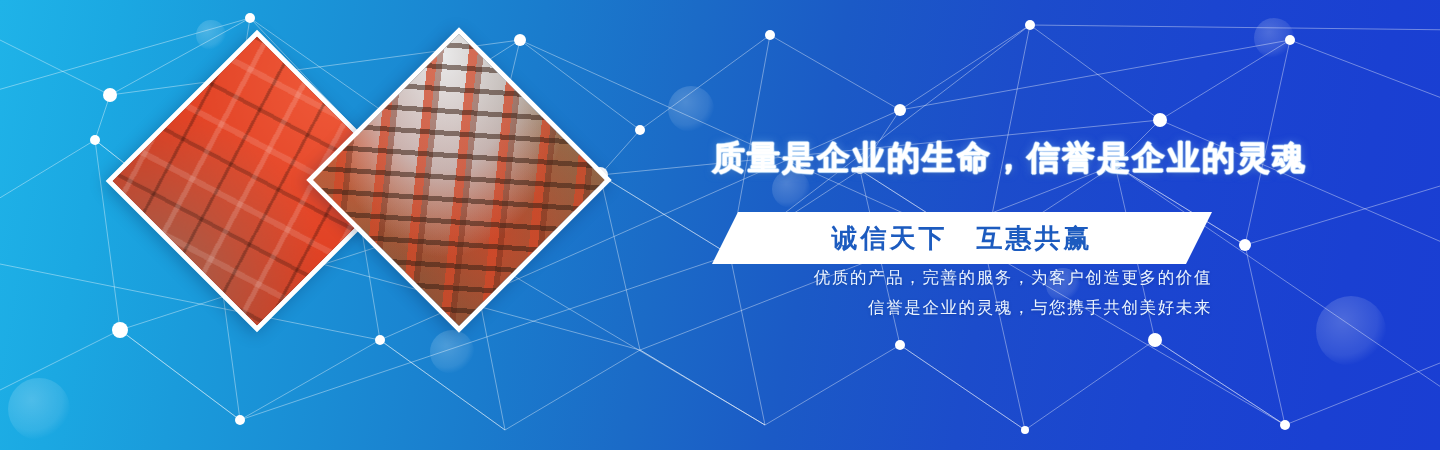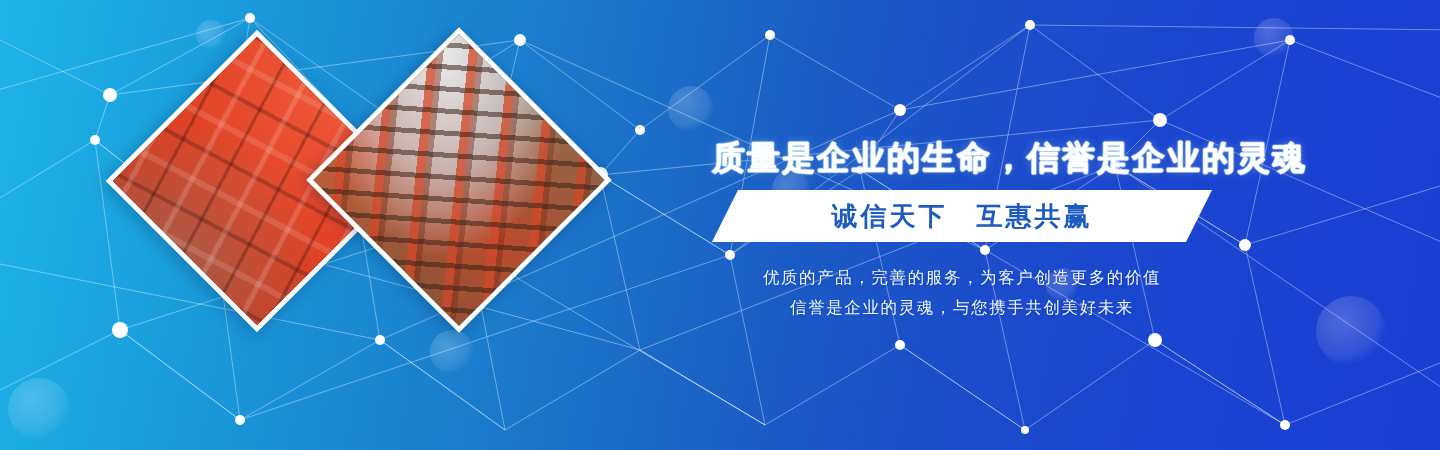--- a/index.html
+++ b/index.html
@@ -126,21 +126,21 @@
       0 1px 1px rgba(210,235,255,0.9),
       0 -1px 1px rgba(210,235,255,0.9),
       0 0 9px rgba(150,205,255,0.55),
       0 2px 5px rgba(10,40,110,0.35);
   }
 
   
   #slogan-bar {
     position: absolute;
     left: 712px;
-    top: 190px;
+    top: 212px;
     width: 500px;
     height: 52px;
     background: #ffffff;
     clip-path: polygon(26px 0, 100% 0, calc(100% - 26px) 100%, 0 100%);
     display: flex;
     align-items: center;
     justify-content: center;
     box-shadow: 0 3px 12px rgba(6,28,80,0.20);
     font-family: Liberation Mono, monospace;
   }
@@ -151,21 +151,21 @@
     letter-spacing: 3px;
     white-space: pre;
   }
 
   
   #subtitles {
     position: absolute;
     left: 712px;
     top: 262px;
     width: 500px;
-    text-align: center;
+    text-align: right;
   }
   #subtitles div {
     font-size: 16.5px;
     color: #ecf5ff;
     letter-spacing: 1.6px;
     line-height: 30px;
     white-space: nowrap;
     text-shadow: 0 1px 3px rgba(10,40,110,0.35);
   }
 </style>

